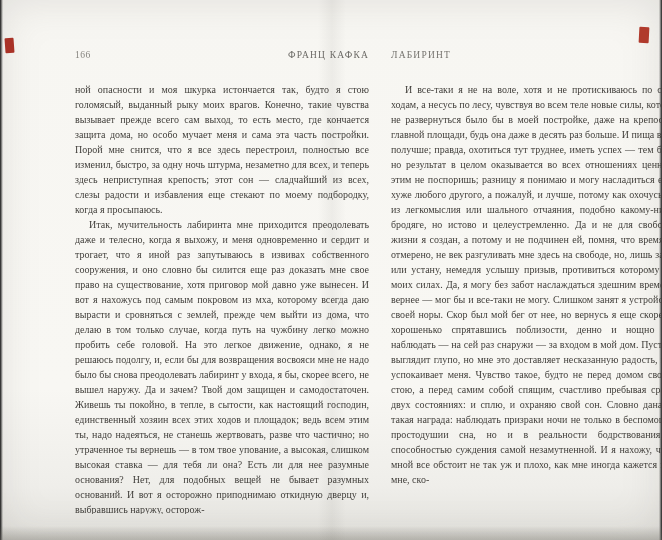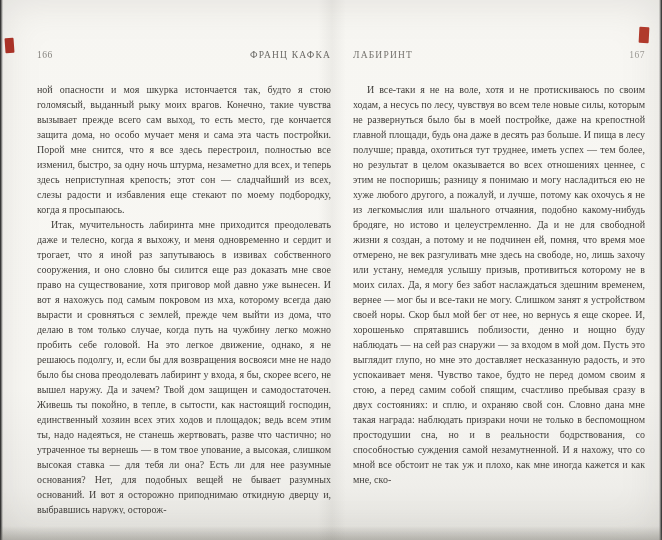--- a/index.html
+++ b/index.html
@@ -38,20 +38,21 @@
   }
   
   .red-mark { position: absolute; border-radius: 1px; }
   .red-mark.tl { left: 5px; top: 38px; width: 9px; height: 15px; background: #a93227; transform: rotate(-4deg); }
   .red-mark.tr { left: 639px; top: 27px; width: 10px; height: 16px; background: #b03a2c; transform: rotate(3deg); }
 
   .page {
     position: absolute;
     top: 50px;
     color: #3c3a37;
+    margin-left: 38px;
   }
   .page.left  { left: 37px;  width: 294px; }
   .page.right { left: 353px; width: 292px; }
 
   .running-head {
     display: flex;
     justify-content: space-between;
     align-items: baseline;
     font-size: 9.5px;
     letter-spacing: 1.2px;

